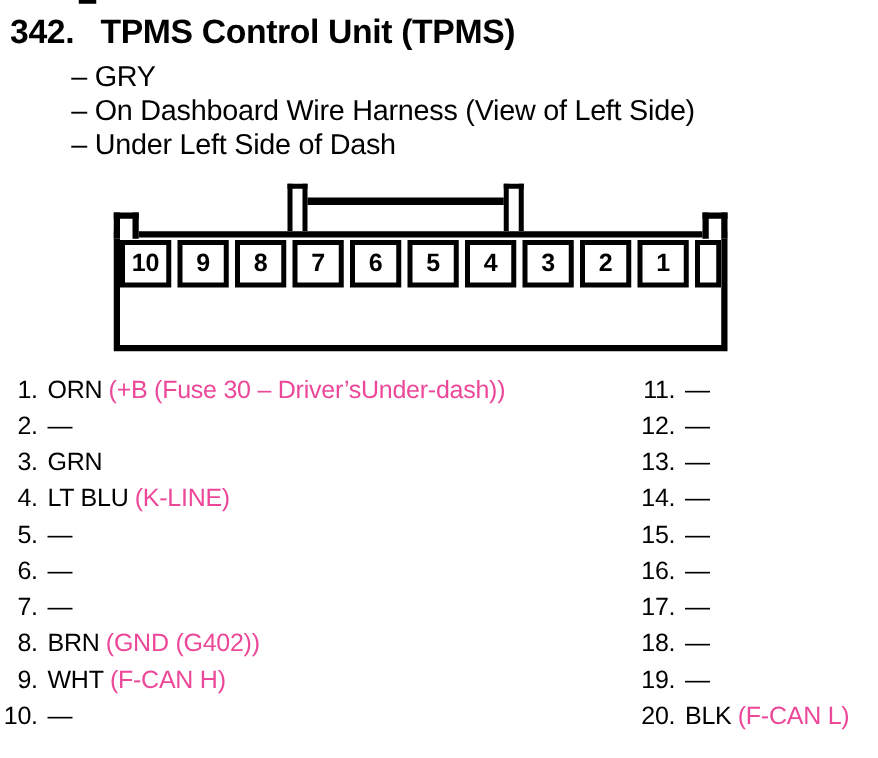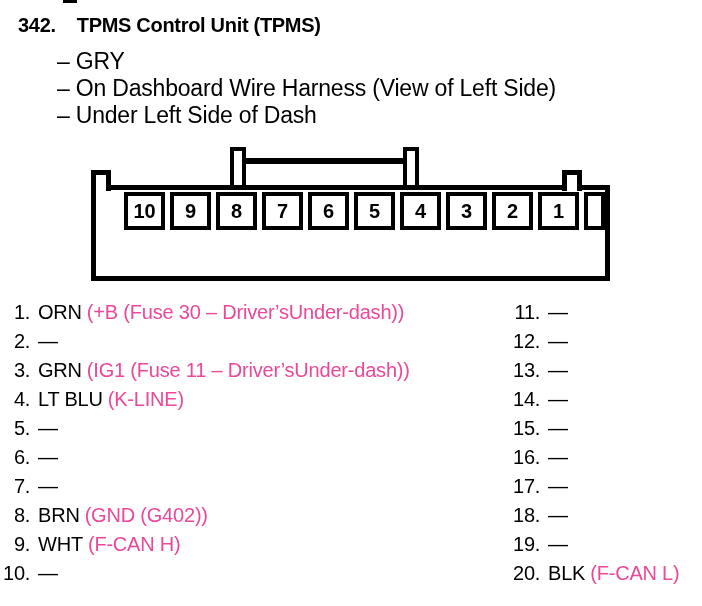--- a/index.html
+++ b/index.html
@@ -10,23 +10,22 @@
     position:relative;
   }
 
   
   .artifact { position:absolute; left:63px; top:0; width:14px; height:3px; background:#000; }
 
   
   .header {
     position:absolute; left:8px; top:10px;
     display:flex; gap:21px;
-    font-weight:bold; font-size:20px; line-height:30px;
+    font-weight:bold; font-size:27px; line-height:30px;
     letter-spacing:-0.3px;
-    margin-left:10px;
   }
   .details {
     position:absolute; left:57px; top:48px;
     font-size:23px; line-height:27px;
     letter-spacing:-0.2px;
   }
 
   
   .connector { position:absolute; left:91px; top:147px; width:491px; height:134px; }
   .bridge-tab {
@@ -37,21 +36,21 @@
   .bridge-tab.t2 { left:312px; }
   .bridge-bar { position:absolute; left:155px; top:11px; width:157px; height:6px; background:#000; }
   .corner-tab {
     position:absolute; top:23px; width:10px; height:16px;
     border:5px solid #000; border-bottom:none; background:#fff; z-index:2;
   }
   .corner-tab.left  { left:0; }
   .corner-tab.right { right:0; }
   .shell {
     position:absolute; left:0; top:38px; width:481px; height:86px;
-    border:5px solid #000; background:#fff;padding-left:28px;
+    border:5px solid #000; background:#fff;
   }
   .pin-row { display:flex; gap:5px; }
   .pin-row.top    { margin-top:2px; }
   .pin-row.bottom { margin-top:4px; }
   .cell {
     width:33px; height:30px; border:4px solid #000; background:#fff;
     display:flex; align-items:center; justify-content:center;
     font-weight:bold; font-size:20px; flex:none;
   }
   .cell.spacer-top    { width:13px; }
@@ -115,21 +114,20 @@
         <span class="pfunc">(+B (Fuse 30 – Driver’sUnder-dash))</span>
       </div>
     <div class="prow">
         <span class="pnum">2.</span>
         <span class="pcolor">—</span>
         <span class="pfunc"></span>
       </div>
     <div class="prow">
         <span class="pnum">3.</span>
         <span class="pcolor">GRN</span>
-        <span class="pfunc">(IG1 (Fuse 11 – Driver’sUnder-dash))</span>
       </div>
     <div class="prow">
         <span class="pnum">4.</span>
         <span class="pcolor">LT BLU</span>
         <span class="pfunc">(K-LINE)</span>
       </div>
     <div class="prow">
         <span class="pnum">5.</span>
         <span class="pcolor">—</span>
         <span class="pfunc"></span>

